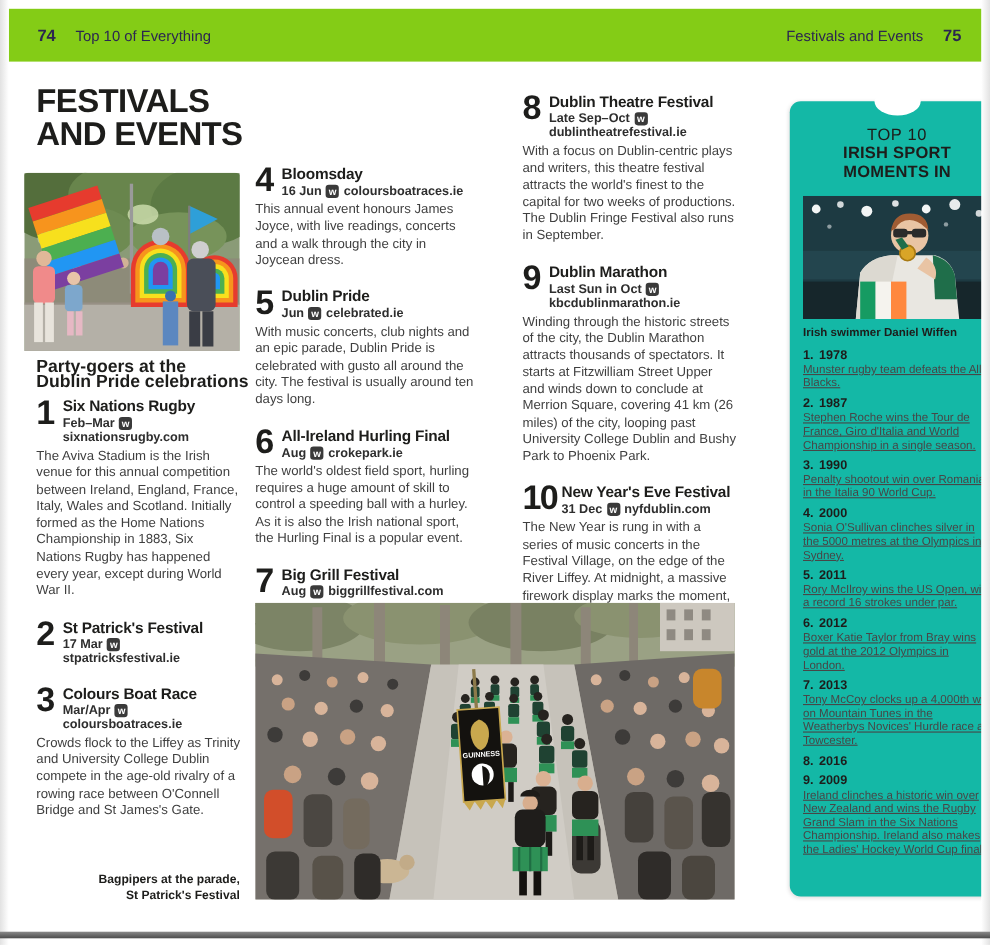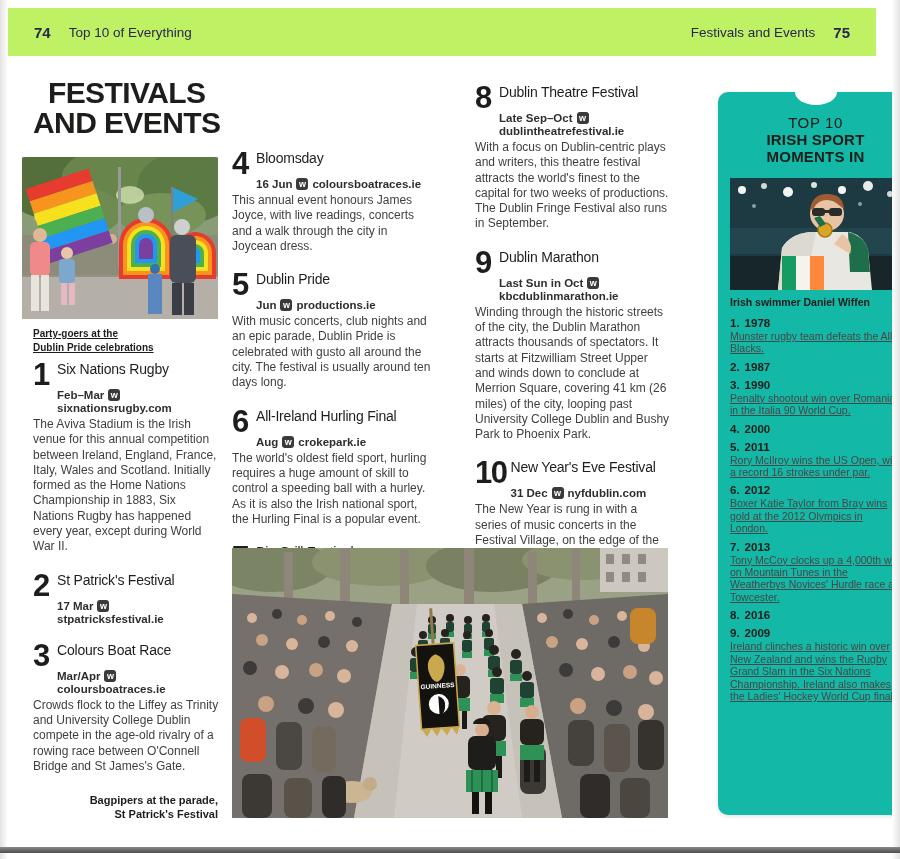--- a/index.html
+++ b/index.html
@@ -10,52 +10,52 @@
   }
   
   .edge-bottom { position:absolute; left:0; top:847px; width:900px; height:6px;
     background:linear-gradient(#8a8a8a,#4c4c4c); }
   .edge-left { position:absolute; left:0; top:0; width:8px; height:859px;
     background:linear-gradient(90deg,#e2e2e2,#ffffff); }
   .edge-right { position:absolute; right:0; top:0; width:8px; height:859px;
     background:linear-gradient(270deg,#e2e2e2,#ffffff); }
 
   
-  .band { position:absolute; left:8px; right:24px; top:8px; height:48px;
-    background:#bef264; display:flex; align-items:center; padding:0 26px; }
+  .band { position:absolute; left:8px; right:0; top:8px; height:48px;
+    background:#84cc16; display:flex; align-items:center; padding:0 26px; }
   .band .pnum { font-weight:700; font-size:15px; color:#2b2650; }
   .band .btitle { font-size:13.5px; color:#2b2650; margin-left:18px; }
   .band .btitle-r { font-size:13.5px; color:#2b2650; margin-right:18px; }
   .band .spacer { flex:1; }
 
   
   .page-title { position:absolute; left:33px; top:78px; font-size:30px; font-weight:800;
-    line-height:30px; letter-spacing:-0.6px; color:#1d1d1b;text-align:center; }
+    line-height:30px; letter-spacing:-0.6px; color:#1d1d1b; }
 
   
   .photo { overflow:hidden; display:block; }
   .photo-pride { position:absolute; left:22px; top:157px; width:196px; height:162px; }
-  .cap-pride { position:absolute; left:33px; top:327px; font-size:10px; font-weight:700;
-    line-height:13.5px; color:#1d1d1b;text-decoration:underline; }
+  .cap-pride { position:absolute; left:33px; top:327px; font-size:16px; font-weight:700;
+    line-height:13.5px; color:#1d1d1b; }
   .photo-parade { position:absolute; left:232px; top:548px; width:436px; height:270px; }
   .cap-parade { position:absolute; left:33px; top:794px; width:185px; text-align:right;
     font-size:11px; font-weight:700; line-height:13.5px; color:#1d1d1b; }
 
   
   .col { position:absolute; }
   .col1 { left:33px;  top:361px; width:186px; }
   .col2 { left:232px; top:150px; width:203px; }
   .col3 { left:475px; top:84px;  width:196px; }
   .item { margin-bottom:17px; }
   .itop { display:flex; }
   .inum { font-size:31px; font-weight:800; line-height:27px; min-width:24px;
     padding-right:4px; color:#1d1d1b; letter-spacing:-1.5px; }
-  .ihd h3 { margin:0; font-size:14px; font-weight:400; line-height:16px;
+  .ihd h3 { margin:0; font-size:14px; font-weight:700; line-height:16px;
     letter-spacing:-0.2px; color:#1d1d1b; white-space:nowrap; }
-  .dateline { font-size:11.5px; font-weight:700; color:#2e2e2e; margin-top:12px;
+  .dateline { font-size:11.5px; font-weight:700; color:#2e2e2e; margin-top:2px;
     display:flex; align-items:center; flex-wrap:wrap; column-gap:4px; row-gap:1px;text-align:center; }
   .wicon { display:inline-flex; width:12px; height:12px; background:#3a3a3a; color:#fff;
     border-radius:3px; font-size:9px; font-weight:700; align-items:center;
     justify-content:center; flex:0 0 auto; }
   .item p { margin:3px 0 0; font-size:12px; line-height:15.3px; color:#3f3f3f; }
 
   
   .card { position:absolute; left:718px; top:92px; width:195px; height:723px;
     background:#14b8a6; border-radius:10px; box-shadow:0 1px 4px rgba(0,0,0,0.14);
     overflow:visible; }
@@ -218,21 +218,21 @@
     <p>This annual event honours James Joyce, with live readings, concerts and a walk through the city in Joycean dress.</p>
   </div>
   <div class="item">
     <div class="itop">
       <div class="inum">5</div>
       <div class="ihd">
         <h3>Dublin Pride</h3>
         <div class="dateline">
             <span>Jun</span>
             <span class="wicon">w</span>
-            <span>productions.ie</span>
+            <span>celebrated.ie</span>
           </div>
       </div>
     </div>
     <p>With music concerts, club nights and an epic parade, Dublin Pride is celebrated with gusto all around the city. The festival is usually around ten days long.</p>
   </div>
   <div class="item">
     <div class="itop">
       <div class="inum">6</div>
       <div class="ihd">
         <h3>All-Ireland Hurling Final</h3>
@@ -529,27 +529,29 @@
     </svg>
   </div>
   <div class="card-cap">Irish swimmer Daniel Wiffen</div>
   <div class="moments">
     <div class="moment">
       <div class="myear"><span class="mn">1.</span><span>1978</span></div>
       <p>Munster rugby team defeats the All Blacks.</p>
     </div>
     <div class="moment">
       <div class="myear"><span class="mn">2.</span><span>1987</span></div>
+      <p>Stephen Roche wins the Tour de France, Giro d'Italia and World Championship in a single season.</p>
     </div>
     <div class="moment">
       <div class="myear"><span class="mn">3.</span><span>1990</span></div>
       <p>Penalty shootout win over Romania in the Italia 90 World Cup.</p>
     </div>
     <div class="moment">
       <div class="myear"><span class="mn">4.</span><span>2000</span></div>
+      <p>Sonia O'Sullivan clinches silver in the 5000 metres at the Olympics in Sydney.</p>
     </div>
     <div class="moment">
       <div class="myear"><span class="mn">5.</span><span>2011</span></div>
       <p>Rory McIlroy wins the US Open, with a record 16 strokes under par.</p>
     </div>
     <div class="moment">
       <div class="myear"><span class="mn">6.</span><span>2012</span></div>
       <p>Boxer Katie Taylor from Bray wins gold at the 2012 Olympics in London.</p>
     </div>
     <div class="moment">

